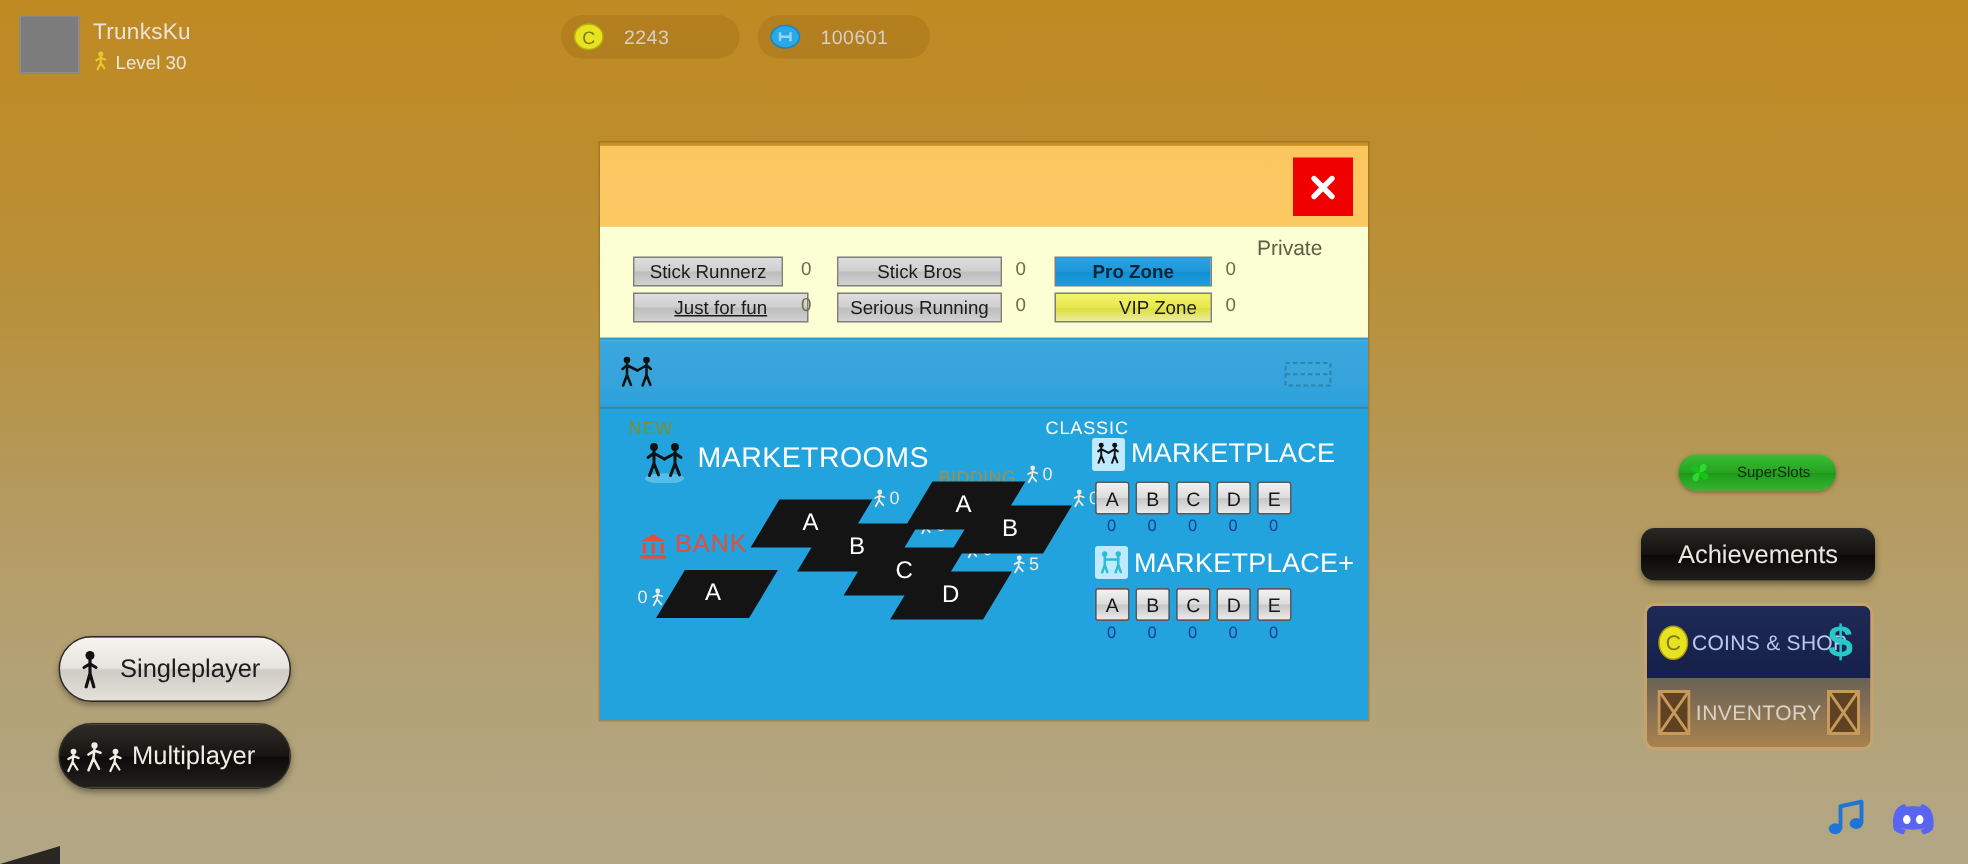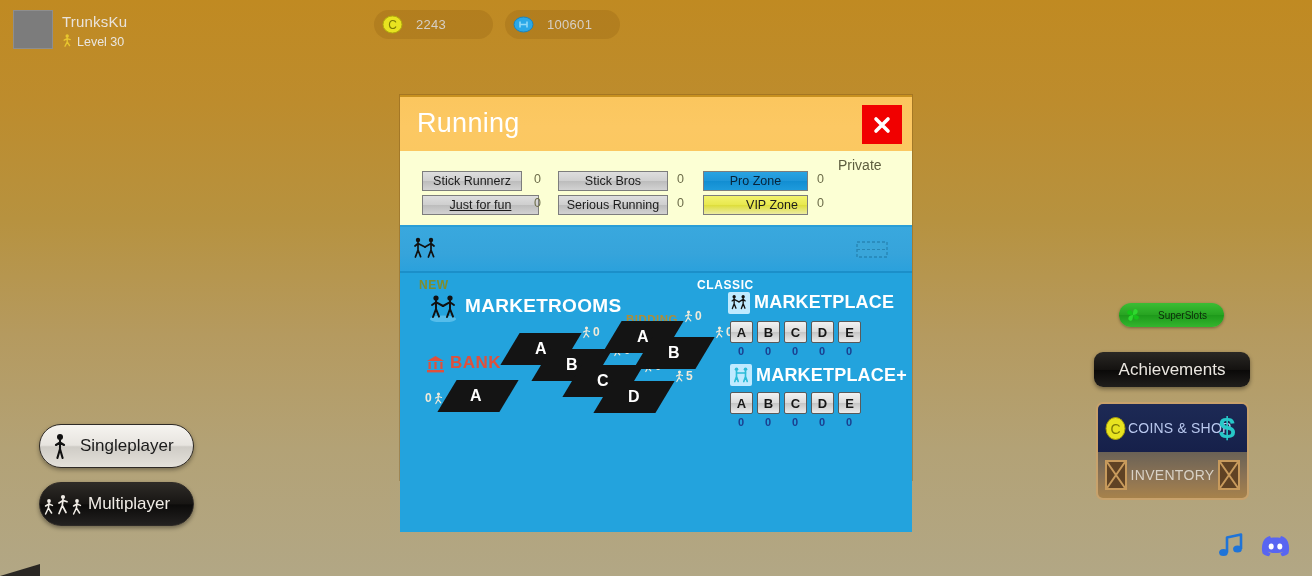--- a/index.html
+++ b/index.html
@@ -72,21 +72,21 @@
   .modal-trading-bar {
     width: 100%; height: 46px;
     background: linear-gradient(to bottom, #39a8de 0%, #36a4db 60%, #2ba1dc 100%);
     position: relative; border-bottom: 2px solid #1b8fc9;
   }
   .trading-icon { position: absolute; left: 12px; top: 9px; width: 26px; height: 26px; }
   .trading-title { position: absolute; left: 44px; top: 9px; font-size: 23px; color: #fff; margin-top: 40px; }
   #trading-grid-icon { position: absolute; right: 24px; top: 14px; width: 32px; height: 17px; opacity: .55; }
 
   .modal-body {
-    width: 100%; height: 259px; background: #23a3dd; position: relative; overflow: hidden; font-weight: bold;
+    width: 100%; height: 207px; background: #23a3dd; position: relative; overflow: hidden;
   }
 
   
   .tag-new { position: absolute; left: 19px; top: 5px; font-size: 12px; color: #7f8d2e; letter-spacing: .6px; }
   .mr-icon { position: absolute; left: 28px; top: 21px; width: 30px; height: 28px; }
   .mr-title { position: absolute; left: 65px; top: 22px; font-size: 19px; color: #fff; letter-spacing: .3px; }
   .bidding-label { position: absolute; left: 226px; top: 40px; font-size: 11.5px; color: #b08c36; letter-spacing: .5px; }
   .bank-icon { position: absolute; left: 26px; top: 82px; width: 19px; height: 18px; }
   .bank-label { position: absolute; left: 50px; top: 80px; font-size: 17px; color: #e0503c; letter-spacing: .5px; }
 
@@ -199,40 +199,39 @@
       <ellipse cx="10.5" cy="10.5" rx="9.5" ry="7.5" fill="#2aa8e8" stroke="#1d84bb" stroke-width="1"></ellipse>
       <path d="M7 7.5 L7 13.5 M14 7.5 L14 13.5 M7 10.5 L14 10.5" stroke="#8fd8f7" stroke-width="1.6" fill="none"></path>
     </svg>
     <span class="cur-val">100601</span>
   </div>
 </div>
 
 <div id="modal">
 
   <div class="modal-header">
-    <div class="modal-title">Running</div>
     <button id="close-button">
       <svg width="20" height="20" viewBox="0 0 20 20">
         <path d="M4 4 L16 16 M16 4 L4 16" stroke="#fff" stroke-width="3.6" stroke-linecap="round"></path>
       </svg>
     </button>
   </div>
 
   <div class="modal-rooms">
     <div class="room-btn grey" style="left:22px;  top:20px; width:100px;">Stick Runnerz</div>
     <div class="room-count" style="left:134px;top:21px;">0</div>
     <div class="room-btn grey" style="left:22px;  top:44px; width:117px;text-decoration:underline;">Just for fun</div>
     <div class="room-count" style="left:134px;top:45px;">0</div>
 
     <div class="room-btn grey" style="left:158px; top:20px; width:110px;">Stick Bros</div>
     <div class="room-count" style="left:277px;top:21px;">0</div>
     <div class="room-btn grey" style="left:158px; top:44px; width:110px;">Serious Running</div>
     <div class="room-count" style="left:277px;top:45px;">0</div>
 
-    <div class="room-btn blue" style="left:303px; top:20px; width:105px;">Pro Zone</div>
+    <div class="room-btn blue" style="left:303px; top:20px; width:105px;font-weight:bold;">Pro Zone</div>
     <div class="room-count" style="left:417px;top:21px;">0</div>
     <div class="room-btn yellow" style="left:303px; top:44px; width:105px;padding-left:33px;">VIP Zone</div>
     <div class="room-count" style="left:417px;top:45px;">0</div>
 
     <div style="position:absolute;left:438px;top:6px;font-size:14px;color:#5d5d3f;">Private</div>
   </div>
 
   <div class="modal-trading-bar">
     <svg class="trading-icon" viewBox="0 0 26 26">
       <circle cx="6" cy="4" r="2.2" fill="#111"></circle>

